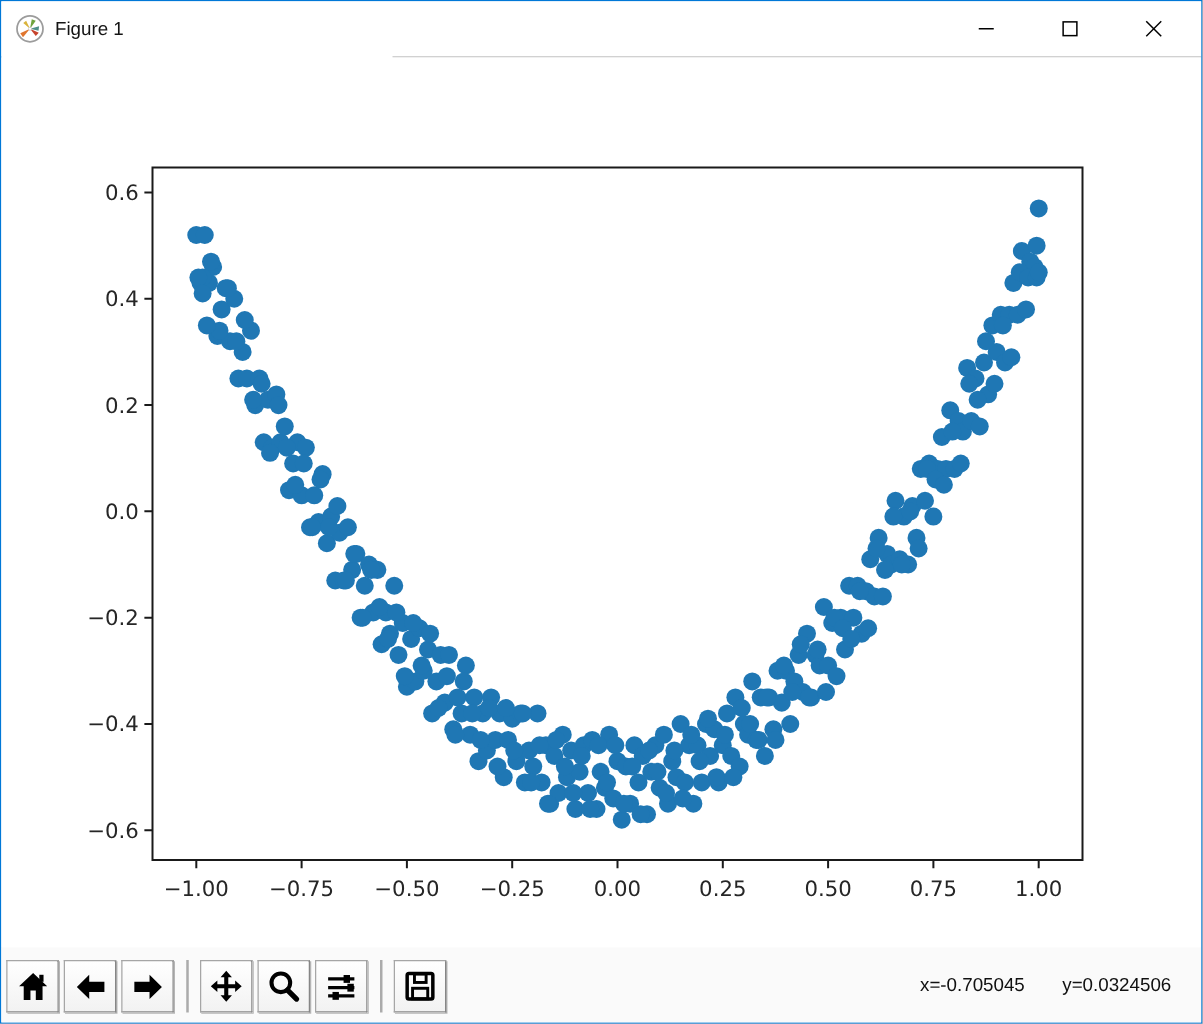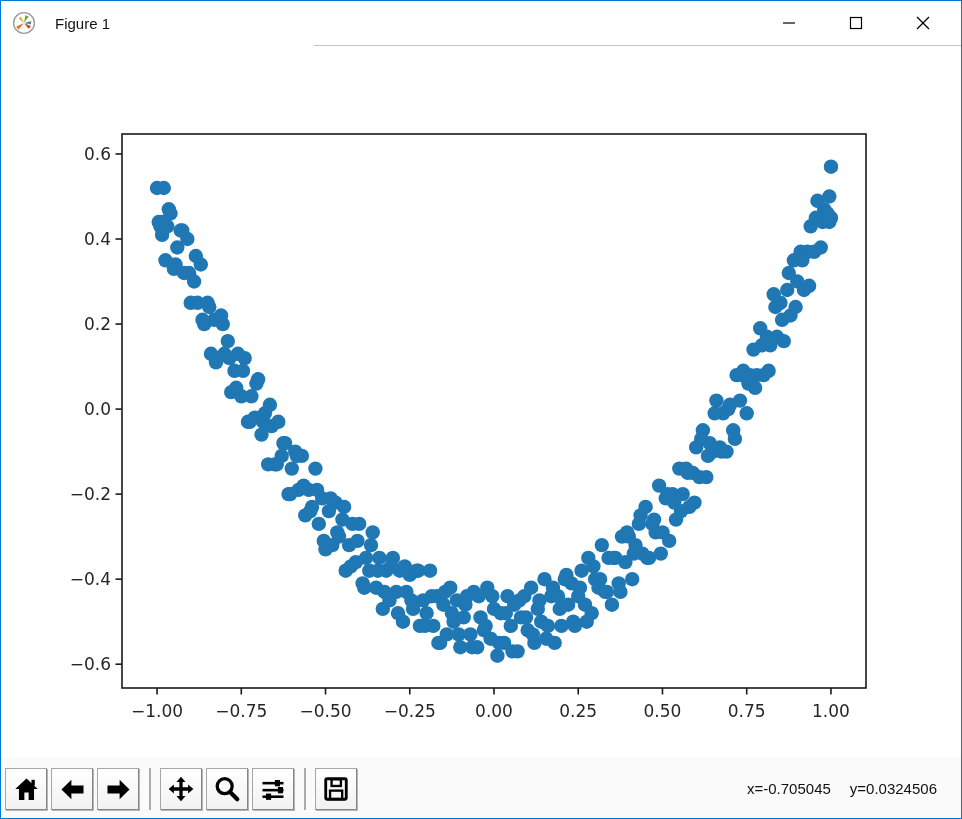--- a/index.html
+++ b/index.html
@@ -1,36 +1,36 @@
 <!DOCTYPE html>
 <html><head>
 <meta charset="utf-8">
 <style>
   html,body{margin:0;padding:0;background:#888;font-family:"Liberation Sans",sans-serif;}
   .window{position:relative;width:962px;height:819px;box-sizing:border-box;
           border:1px solid #0078d7;background:#ffffff;overflow:hidden;}
   .titlebar{position:absolute;left:0;top:0;width:960px;height:44px;background:#ffffff;
             display:flex;align-items:center;}
   .app-icon{margin-left:11px;width:24px;height:24px;flex:0 0 auto;}
-  .title{margin-left:19px;font-size:15px;color:#141414;}
+  .title{margin-left:8px;font-size:15px;color:#141414;}
   .ctrl{position:absolute;top:0;width:46px;height:44px;display:flex;align-items:center;
         justify-content:center;background:transparent;border:none;padding:0;cursor:default;}
   .ctrl-min{left:765px;} .ctrl-max{left:832px;} .ctrl-close{left:899px;}
   .titlebar-line{position:absolute;top:44px;left:313px;right:0;height:1px;background:#c2c2c2;}
   .canvas{position:absolute;left:0;top:45px;width:960px;height:712px;background:#ffffff;}
   #plot{position:absolute;left:0;top:0;}
   .toolbar{position:absolute;left:0;top:757px;width:960px;height:60px;background:#fafafa;}
   .btn-row{position:absolute;left:4px;top:10px;display:flex;align-items:center;}
   .tk-btn{width:42px;height:42px;display:flex;align-items:center;justify-content:center;
           background:linear-gradient(#ffffff,#f2f2f2);
           border:1px solid #a6a6a6;border-right-color:#868686;border-bottom-color:#868686;
           box-shadow:1px 1px 0 #b5b5b5;margin-right:4px;padding:0;}
   .tk-sep{width:2px;height:42px;background:#ababab;margin:0 9px 0 6px;}
   .status{position:absolute;right:24px;top:0;height:60px;display:flex;align-items:center;
-          gap:19px;font-size:15px;color:#111;}
+          gap:30px;font-size:15px;color:#111;}
 </style>
 </head>
 <body>
 
 <div class="window">
 
   <div class="titlebar">
     <svg class="app-icon" viewBox="0 0 24 24">
       <circle cx="12" cy="12" r="10.4" fill="#ffffff" stroke="#9c9c9c" stroke-width="1.4"></circle>
       <path d="M12 12 L4.2 15.6 L6.4 18.7 Z" fill="#e0762f"></path>

